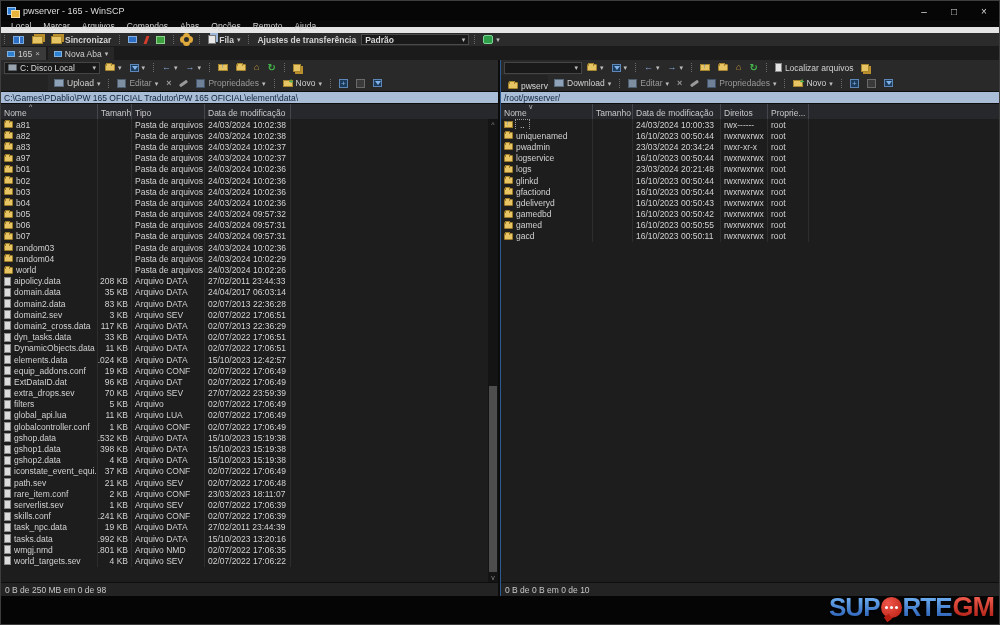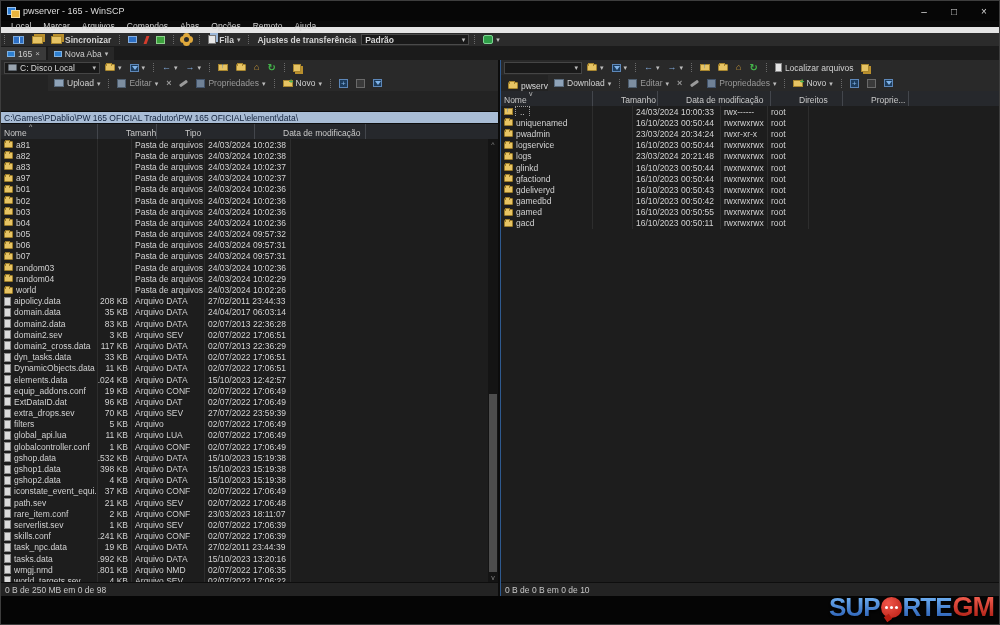--- a/index.html
+++ b/index.html
@@ -69,23 +69,23 @@
   .ico-edit { width:9px; height:9px; background:#7d8ea0; border:1px solid #4d5d6e; }
   .glyph-x { color:#9a9a9a; font-size:9px; font-weight:bold; line-height:1; }
   .ico-pencil { width:9px; height:3px; background:#9a9a9a; transform:rotate(-35deg); border-radius:1px; }
   .ico-props { width:9px; height:9px; background:#6f8196; border:1px solid #42536a; }
   .ico-newfolder { width:10px; height:7px; background:#e7c464; border:1px solid #a8862e; }
   .ico-newfolder::after { content:"+"; position:absolute; right:-2px; top:-4px; color:#49b04f; font-size:8px; font-weight:bold; }
   .ico-plusbox { width:9px; height:9px; border:1px solid #5d87b8; color:#7fb2e8; font-size:8px; line-height:8px; text-align:center; background:#1d3c5c; }
   .ico-graybox { width:9px; height:9px; border:1px solid #6a6a6a; background:#3a3a3a; }
   .dim { color:#9a9a9a; }
 
-  .pathbar { height:13px; background:#a9bdd6; color:#10203a; font-size:8.5px; display:flex; align-items:center; padding:0 3px; flex:0 0 auto; border-top:1px solid #0e0e0e; border-bottom:1px solid #0e0e0e; white-space:nowrap; overflow:hidden;margin-top:20px; }
-
-  .fheader { height:15px; background:#26282c; display:flex; font-size:8.5px; color:#c9c9c9; flex:0 0 auto; position:relative;gap:25px; }
+  .pathbar { height:13px; background:#a9bdd6; color:#10203a; font-size:8.5px; display:flex; align-items:center; padding:0 3px; flex:0 0 auto; border-top:1px solid #0e0e0e; border-bottom:1px solid #0e0e0e; white-space:nowrap; overflow:hidden; }
+
+  .fheader { height:15px; background:#26282c; display:flex; font-size:8.5px; color:#c9c9c9; flex:0 0 auto; position:relative; }
   .hcell { display:flex; align-items:flex-end; padding:0 3px 1px 3px; border-right:1px solid #43464c; position:relative; overflow:hidden; white-space:nowrap; }
   .hcell .sort { position:absolute; top:-1px; left:28px; font-size:7px; color:#bdbdbd; }
   .hcell:last-child { border-right:none; flex:1; }
 
   .flist { flex:1 1 auto; overflow:hidden; position:relative; font-size:8.5px; color:#d2d2d2; background:#1d1d1d; }
   .frow { display:flex; height:11.2px; align-items:center; }
   .cell { padding:0 3px; border-right:1px solid #2d2d2d; height:100%; display:flex; align-items:center; overflow:hidden; white-space:nowrap; }
   .cell.num { justify-content:flex-end; }
   .cell.fill { border-right:none; flex:1; }
   .fico { flex:0 0 auto; margin-right:3px; position:relative; }
@@ -798,20 +798,21 @@
         <span class="tb-btn">
             <span class="ico ico-plusbox">+</span>
           </span>
         <span class="tb-btn">
             <span class="ico ico-graybox"></span>
           </span>
         <span class="tb-btn">
             <span class="ico ico-funnelbox"></span>
           </span>
       </div>
+      <div class="pathbar">/root/pwserver/</div>
       <div class="fheader" id="rheader">
           <span class="hcell rc0">Nome<span class="sort">v</span></span>
           <span class="hcell rc1">Tamanho</span>
           <span class="hcell rc2">Data de modificação</span>
           <span class="hcell rc3">Direitos</span>
           <span class="hcell rc4">Proprie...</span>
           <span class="hcell"></span>
         </div>
       <div class="flist" id="rlist">
           <div class="frow">

